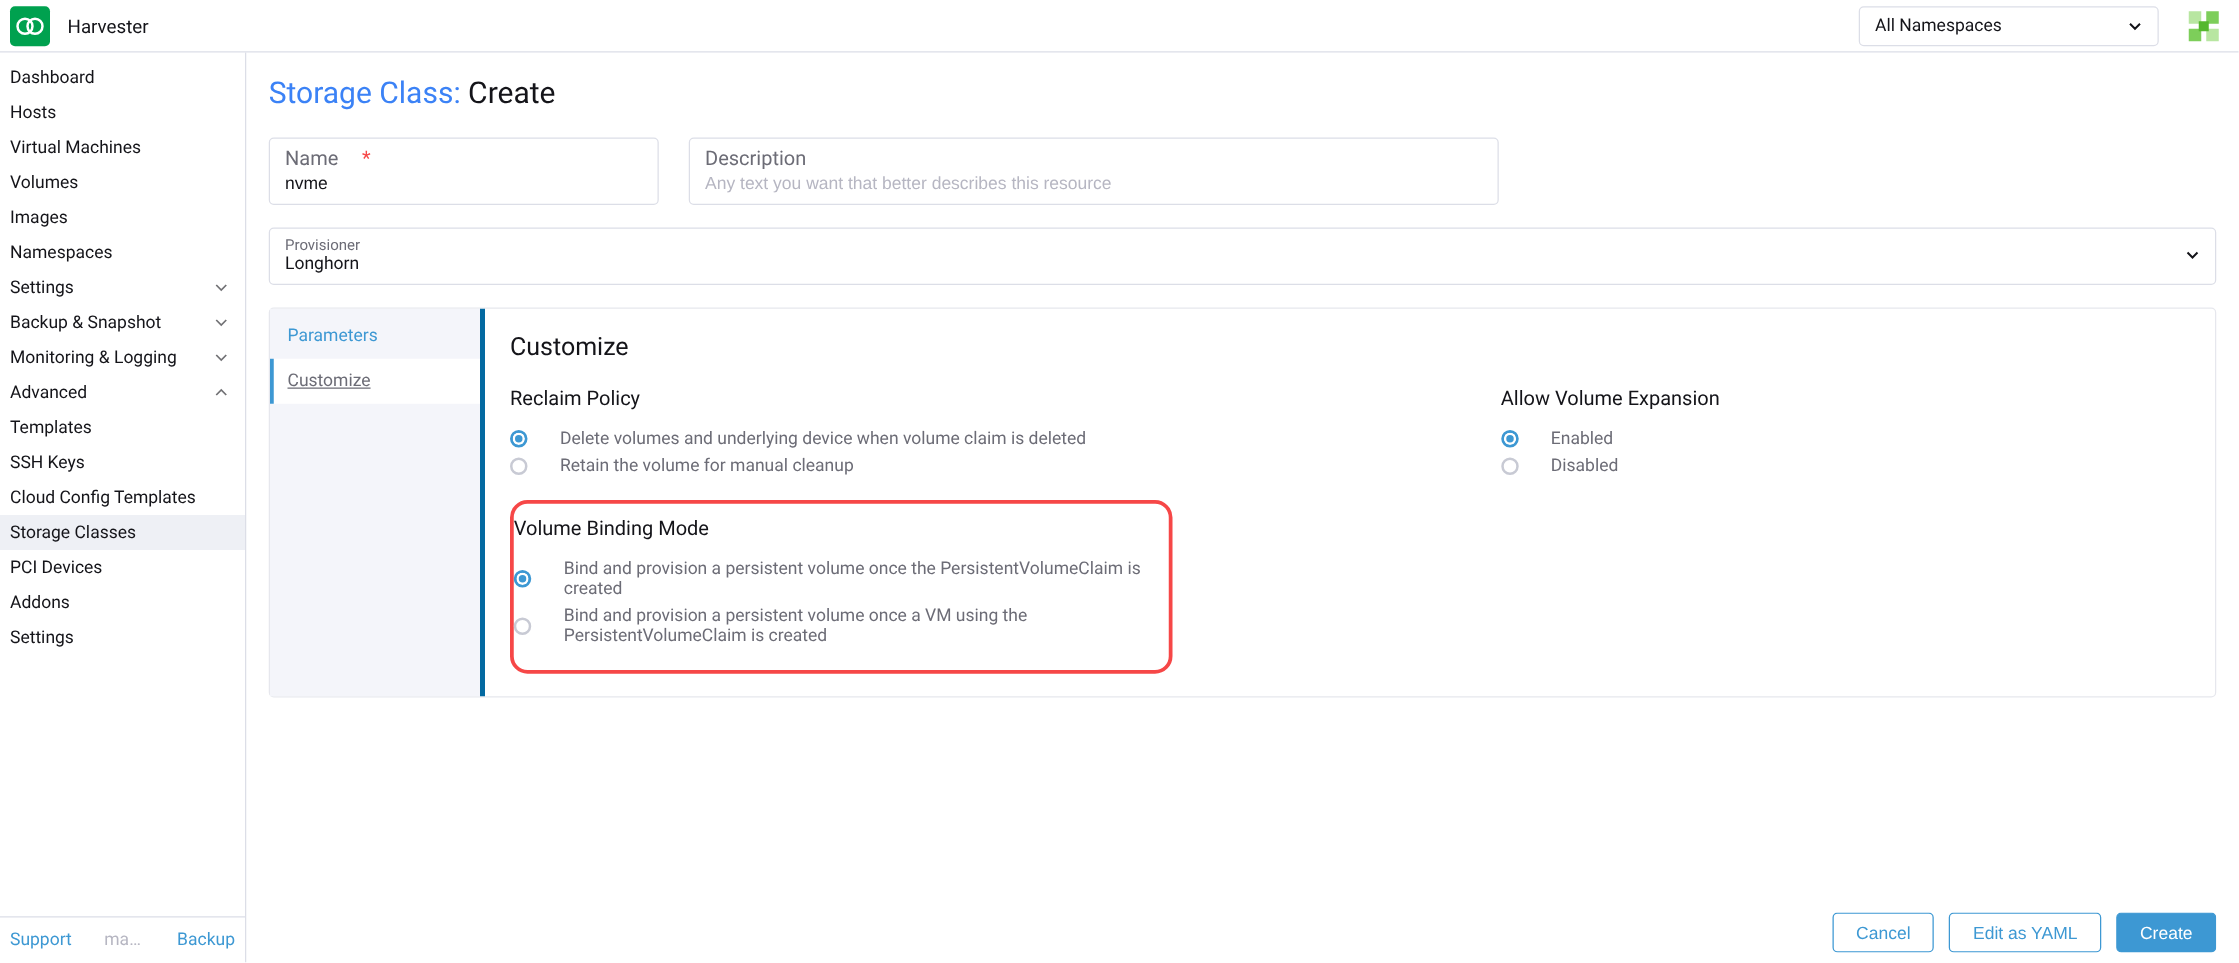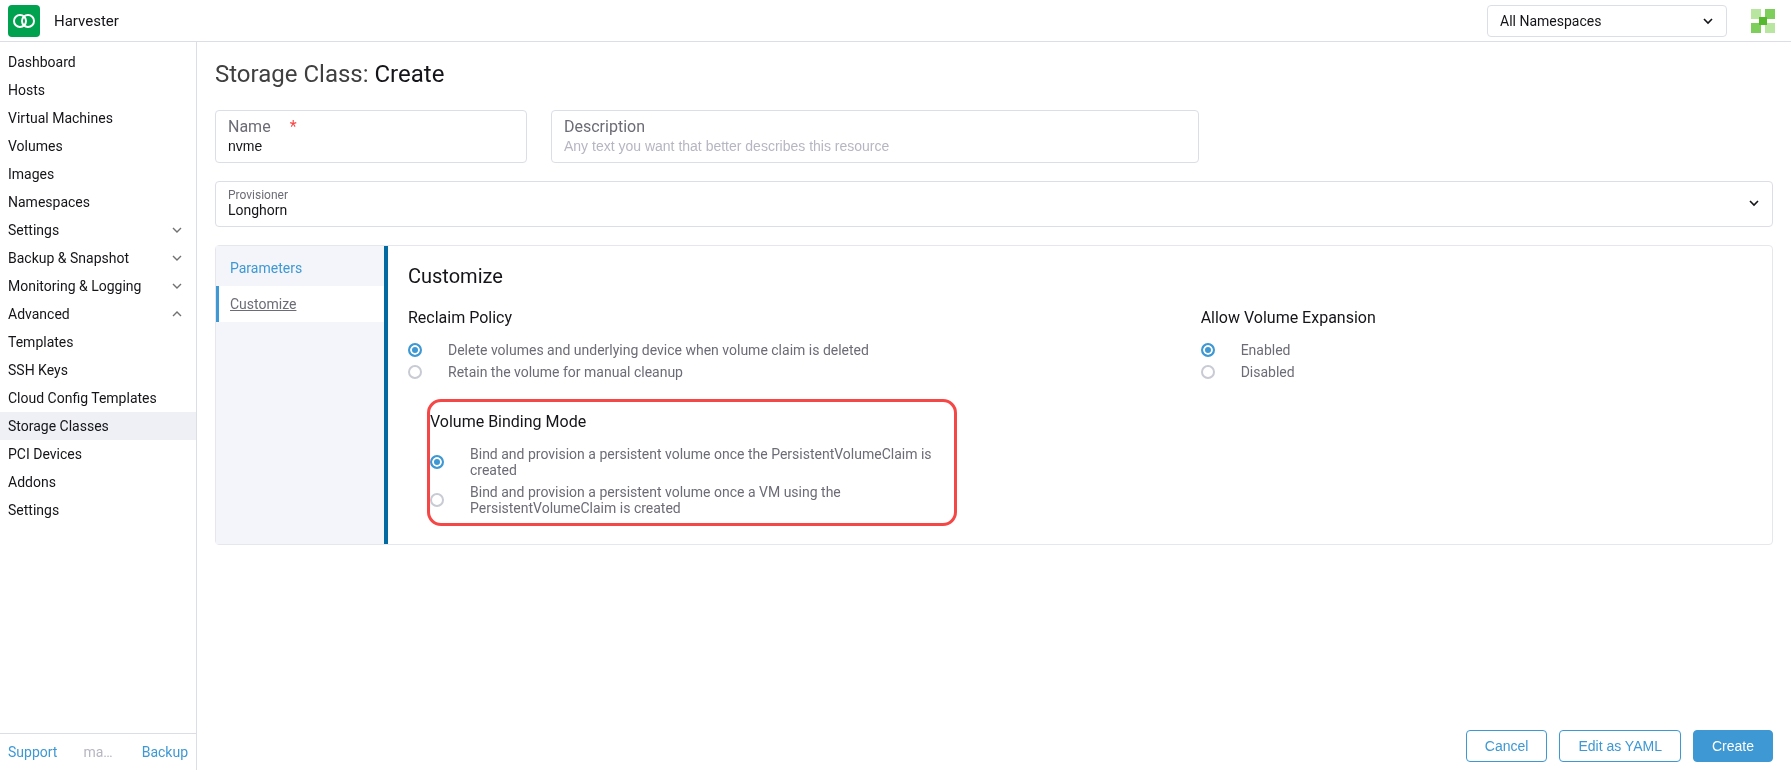--- a/index.html
+++ b/index.html
@@ -43,21 +43,21 @@
     .footer {
       border-top: 1px solid #dcdee7; padding: 10px 8px; display: flex; gap: 26px;
       font-size: 14px; align-items: center;
     }
     .footer .support { color: #3d98d3; cursor: pointer; }
     .footer .version { color: #b6b6c2; flex: 1; white-space: nowrap; overflow: hidden; text-overflow: ellipsis; }
     .footer .lang { color: #3d98d3; cursor: pointer; }
     
     .main { flex: 1; padding: 18px 18px 0 18px; overflow: auto; position: relative; }
     .title { font-size: 24px; font-weight: 400; margin-bottom: 22px; }
-    .title .crumb { color: #404040; }
+    .title .crumb { color: #3b82f6; }
     .title .current { color: #141419; }
     .row { display: flex; gap: 24px; margin-bottom: 18px; }
     .box {
       border: 1px solid #dcdee7; border-radius: 4px; padding: 6px 12px 8px 12px; flex: 0 0 312px;
       background: #fff;
     }
     .box .lab { font-size: 16px; color: #6c6c76; display: flex; align-items: center; gap: 19px; }
     .box .req { color: #f64747; }
     .box input {
       border: none; outline: none; width: 100%; font-size: 14px; color: #141419; padding-top: 2px;
@@ -81,23 +81,22 @@
     .content { flex: 1; padding: 18px 20px; }
     .content h2 { font-size: 20px; font-weight: 400; margin-bottom: 20px; color: #141419; }
     .content h3 { font-size: 16px; font-weight: 400; margin-bottom: 12px; color: #141419; }
     .cols { display: flex; gap: 40px; }
     .col-l { flex: 0 0 56%; }
     .col-r { flex: 1; }
     .radio-row { display: flex; align-items: center; gap: 26px; padding: 3px 0; color: #6c6c76; font-size: 14px; }
     .radio { width: 14px; height: 14px; border-radius: 50%; border: 2px solid #c8cad4; flex-shrink: 0; }
     .radio.sel { border-color: #3d98d3; background: #3d98d3; box-shadow: inset 0 0 0 2px #fff; }
     .highlight {
-      border: 3px solid #f64747; border-radius: 14px; padding: 10px 18px 4px 0; margin-top: 16px;
+      border: 3px solid #f64747; border-radius: 14px; padding: 10px 18px 16px 0; margin-top: 16px;
       width: 530px;
-      margin-left: 19px;
     }
     .highlight .inner { padding-left: 0; }
     .highlight h3 { padding-left: 0; }
     
     .bottom-bar {
       position: fixed; bottom: 8px; right: 18px; display: flex; gap: 12px;
     }
     .btn {
       border: 1px solid #3d98d3; background: #fff; color: #3d98d3; height: 32px; padding: 0 18px;
       border-radius: 4px; font-size: 14px; cursor: pointer; display: flex; align-items: center;

